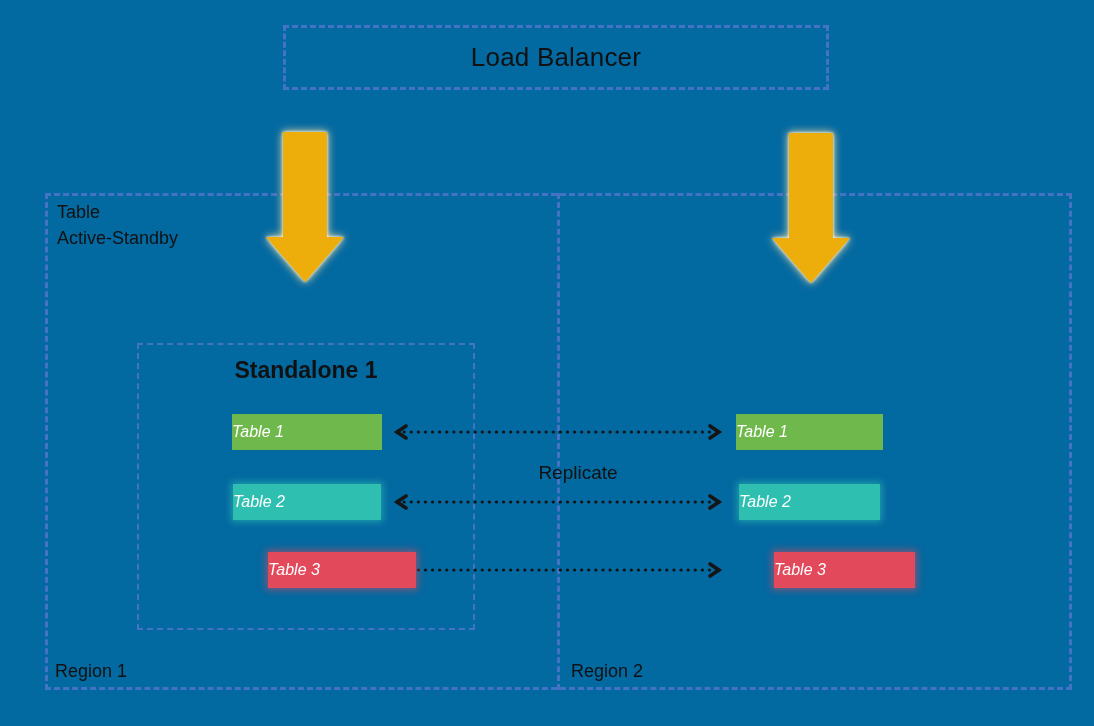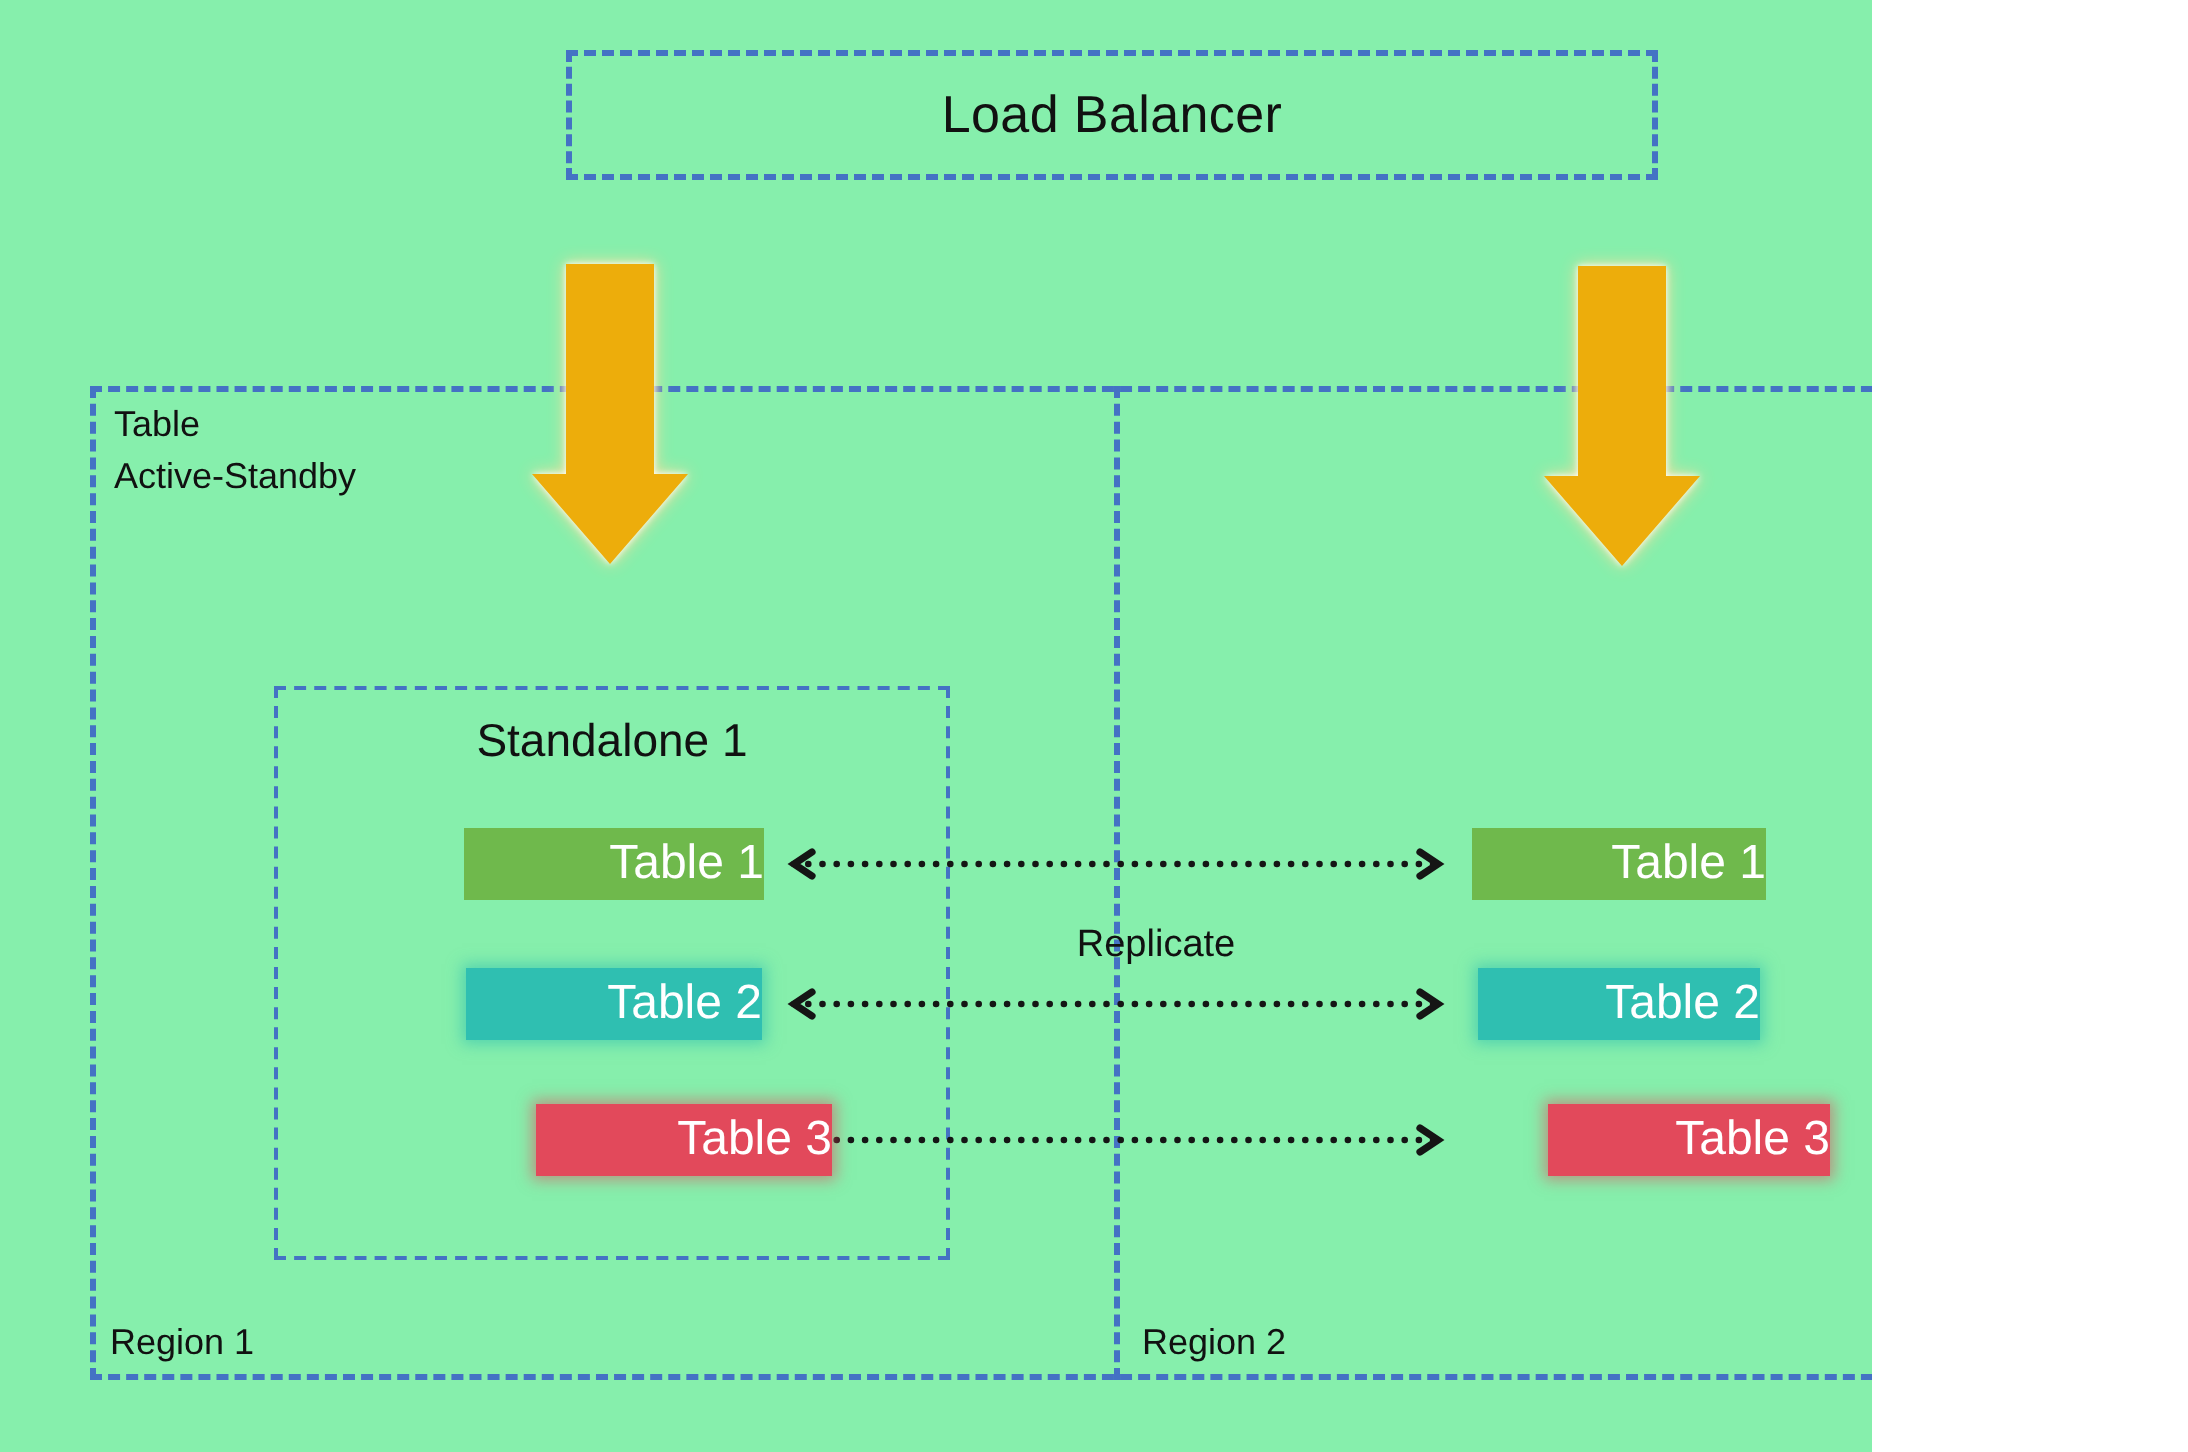--- a/index.html
+++ b/index.html
@@ -4,23 +4,23 @@
 <style>
   html, body {
     margin: 0;
     padding: 0;
     background: #ffffff;
     font-family: "Liberation Sans", sans-serif;
     color: #111111;
   }
   .canvas {
     position: relative;
-    width: 936px;
+    width: 1094px;
     height: 726px;
-    background: #86efac;
+    background: #0369a1;
     overflow: hidden;
   }
   
   .dashed-box {
     position: absolute;
     border: 3px dashed #4472C4;
     box-sizing: border-box;
     background: transparent;
   }
   .lb-box {
@@ -45,20 +45,21 @@
     border: 2px dashed #4472C4;
     box-sizing: border-box;
     z-index: 1;
   }
   .s1 { left: 137px; top: 343px; width: 338px; height: 287px; }
   .s2 { left: 642px; top: 343px; width: 336px; height: 285px; }
   .standalone-title {
     margin-top: 12px;
     text-align: center;
     font-size: 23px;
+    font-weight: bold;
   }
   
   .label {
     position: absolute;
     font-size: 18px;
     line-height: 26px;
     z-index: 3;
   }
   .group-label { left: 57px; top: 199px; }
   .group-label span { display: block; }
@@ -68,24 +69,25 @@
     left: 498px; top: 460px; width: 160px;
     text-align: center;
     font-size: 19px;
     z-index: 3;
   }
   
   .chip {
     position: absolute;
     height: 36px;
     line-height: 36px;
-    text-align: right;
+    text-align: left;
     color: #ffffff;
-    font-size: 24px;
+    font-size: 16px;
     z-index: 3;
+    font-style: italic;
   }
   .glow-teal { box-shadow: 0 0 7px 2px rgba(47, 191, 177, 0.6); }
   .glow-red  { box-shadow: 0 0 7px 2px rgba(226, 73, 91, 0.55); margin-left: 35px; }
   
   .overlay {
     position: absolute;
     left: 0; top: 0;
     z-index: 2;
     pointer-events: none;
   }

